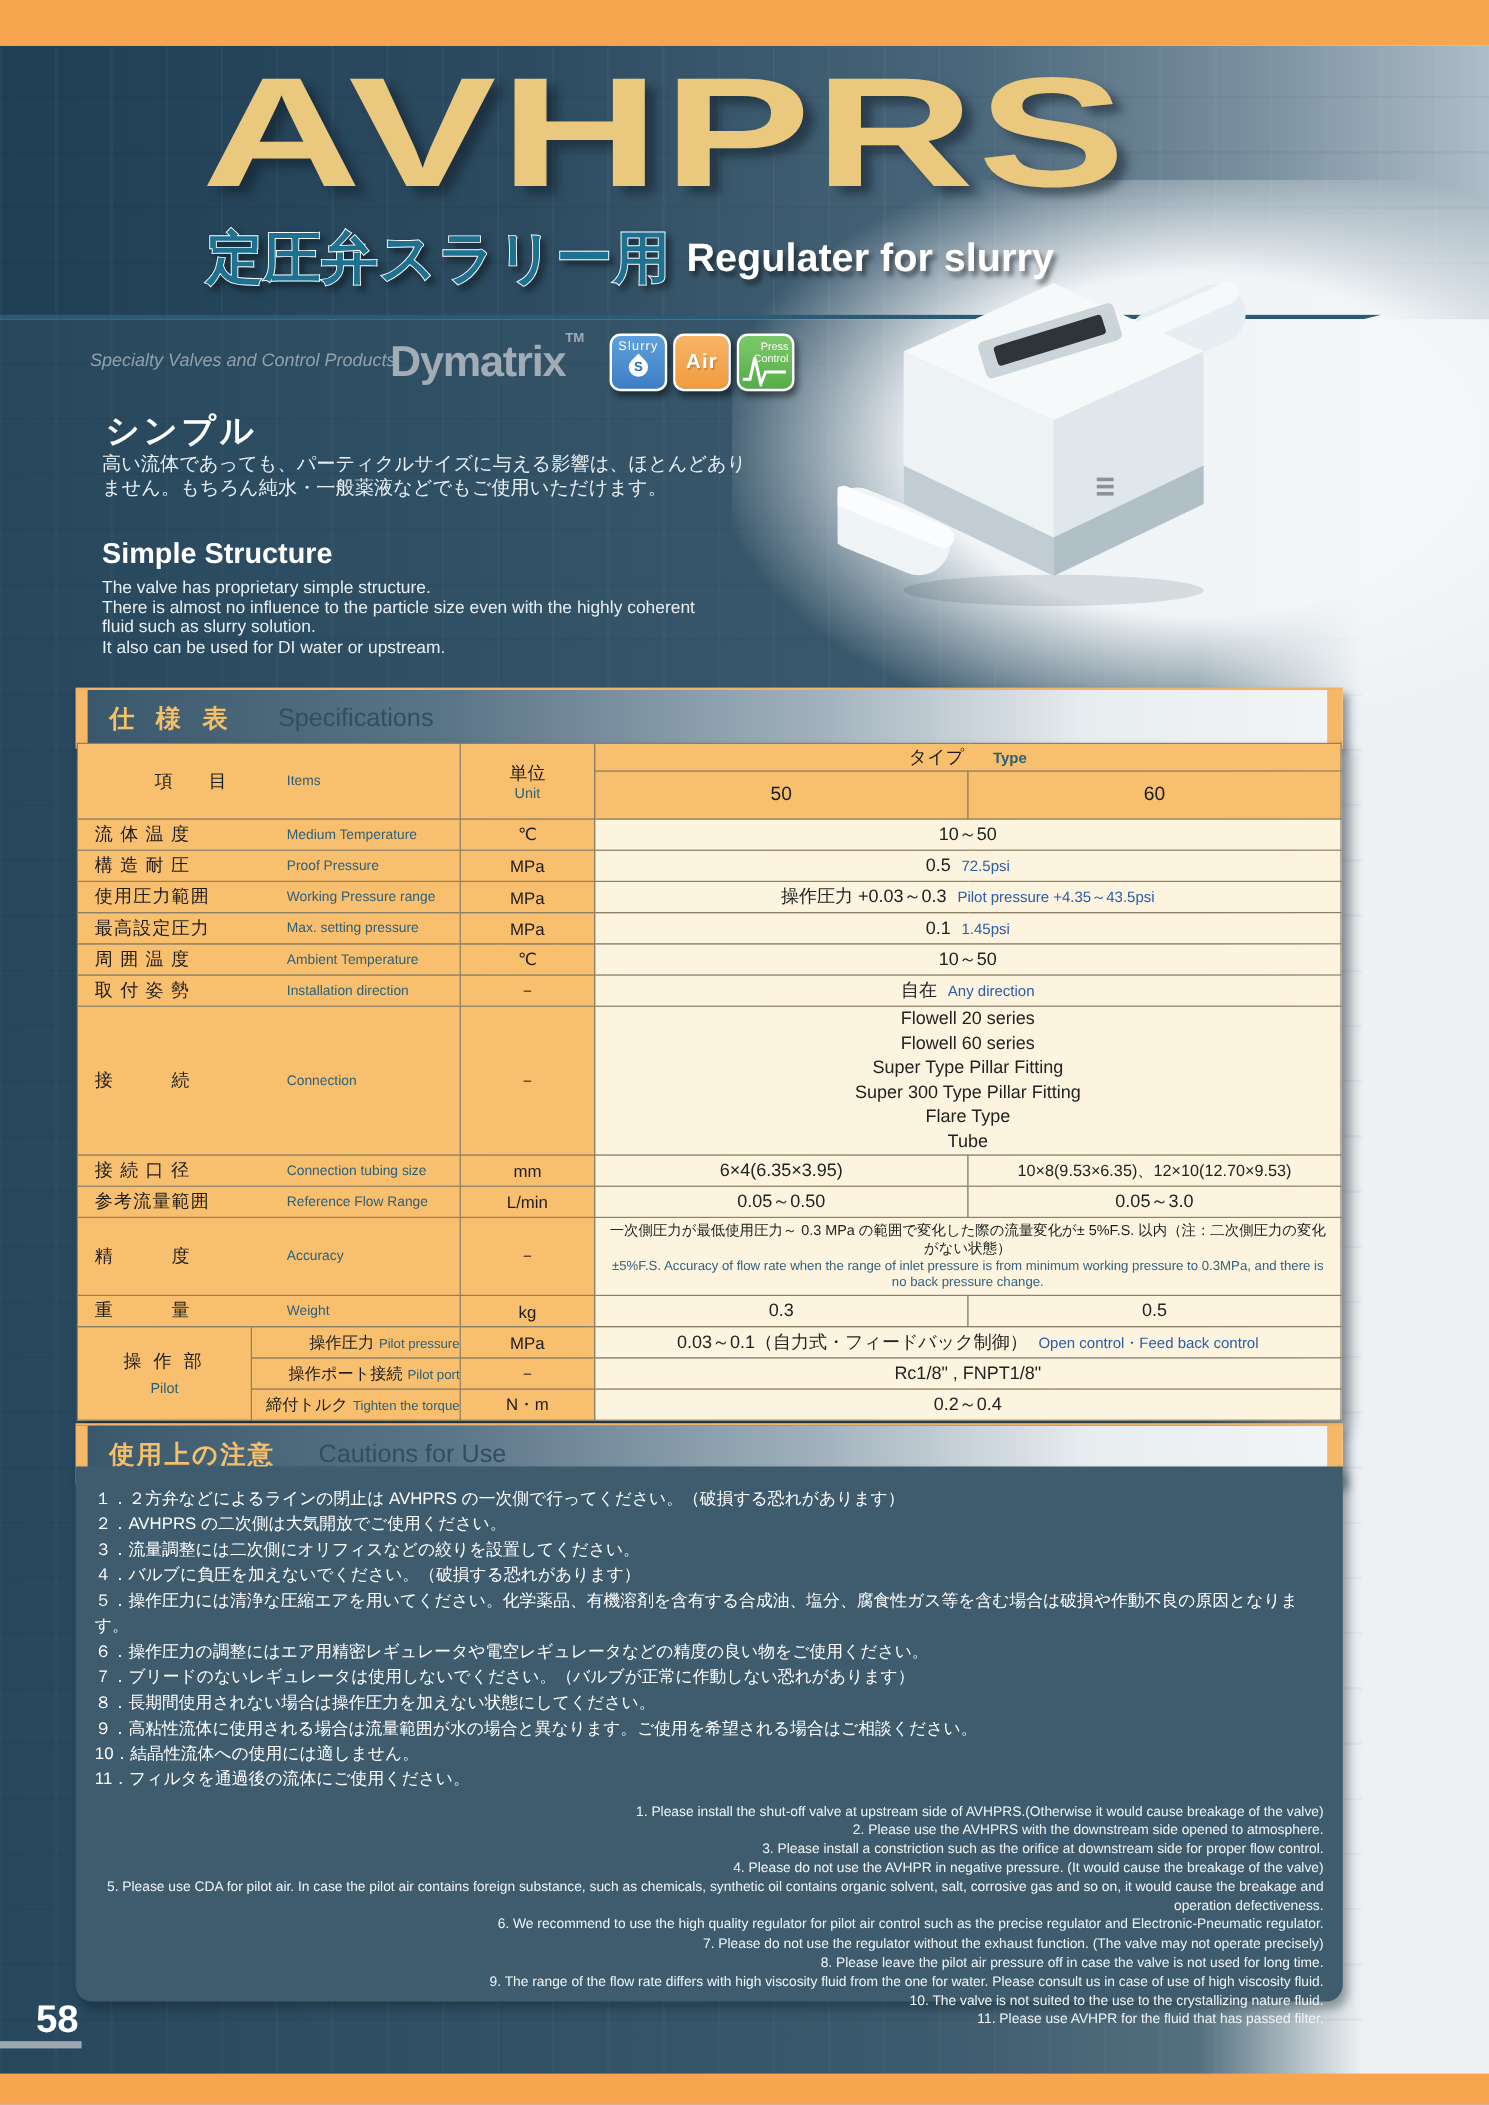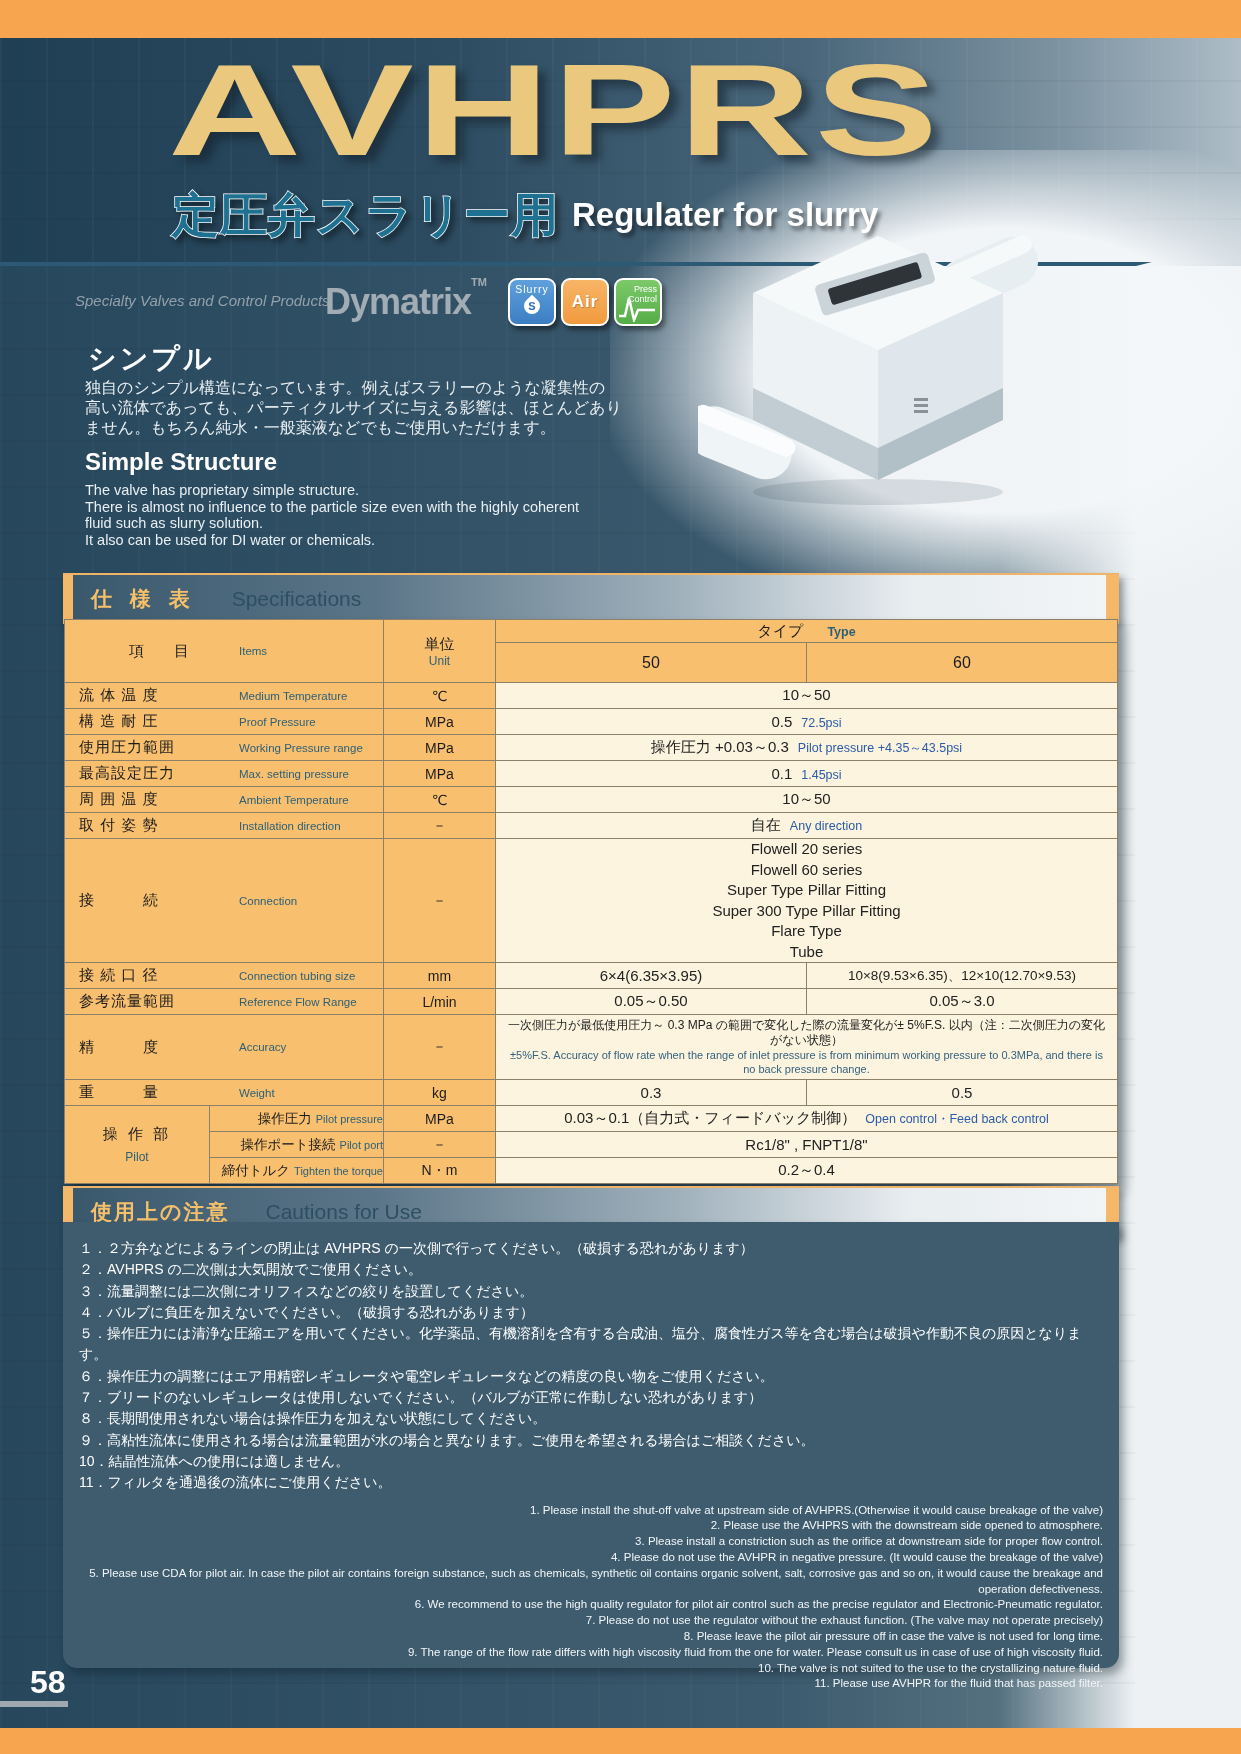--- a/index.html
+++ b/index.html
@@ -156,30 +156,29 @@
       <div>Press</div>
       <div>Control</div>
     </div>
     <svg width="40" height="28" viewBox="0 0 40 28">
       <path d="M2 22 h6 l4 -18 l5 22 l4 -10 h17" stroke="#ffffff" stroke-width="2.5" fill="none"></path>
     </svg>
   </div>
 
   <div class="intro-head-jp">シンプル</div>
   <div class="intro-jp">
-    <div>独自のシンプル構造になっています。例えばスラリーのような凝集性の</div>
     <div>高い流体であっても、パーティクルサイズに与える影響は、ほとんどあり</div>
     <div>ません。もちろん純水・一般薬液などでもご使用いただけます。</div>
   </div>
   <div class="intro-head-en">Simple Structure</div>
   <div class="intro-en">
     <div>The valve has proprietary simple structure.</div>
     <div>There is almost no influence to the particle size even with the highly coherent</div>
     <div>fluid such as slurry solution.</div>
-    <div>It also can be used for DI water or chemicals.</div>
+    <div>It also can be used for DI water or upstream.</div>
   </div>
 
   <svg class="product" viewBox="0 0 348 300">
     <ellipse cx="180" cy="274" rx="125" ry="13" fill="rgba(20,40,55,0.12)"></ellipse>
     <g transform="rotate(-24 285 55)">
       <rect x="238" y="32" width="104" height="50" rx="25" fill="#E7EEF2"></rect>
       <rect x="238" y="36" width="104" height="18" rx="9" fill="#F6F9FA"></rect>
     </g>
     <g transform="rotate(22 45 225)">
       <rect x="-12" y="200" width="108" height="52" rx="26" fill="#EFF4F6"></rect>

